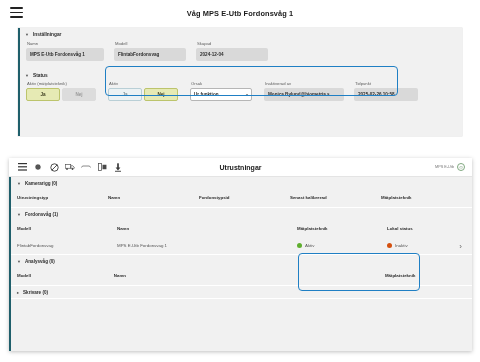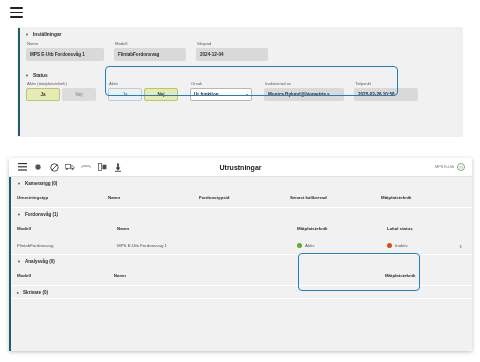--- a/index.html
+++ b/index.html
@@ -172,20 +172,21 @@
 <div id="root">
 
   <div class="win1">
 
     <div class="w1-titlebar">
       <div class="hamburger">
         <span></span>
           <span></span>
           <span></span>
       </div>
+      <div class="w1-title">Våg MPS E-Utb Fordonsvåg 1</div>
     </div>
 
     <div class="w1-body">
 
       <div class="sect-head">
         <span class="caret">▼</span>
         <span>Inställningar</span>
       </div>
 
       <div class="field-row">

